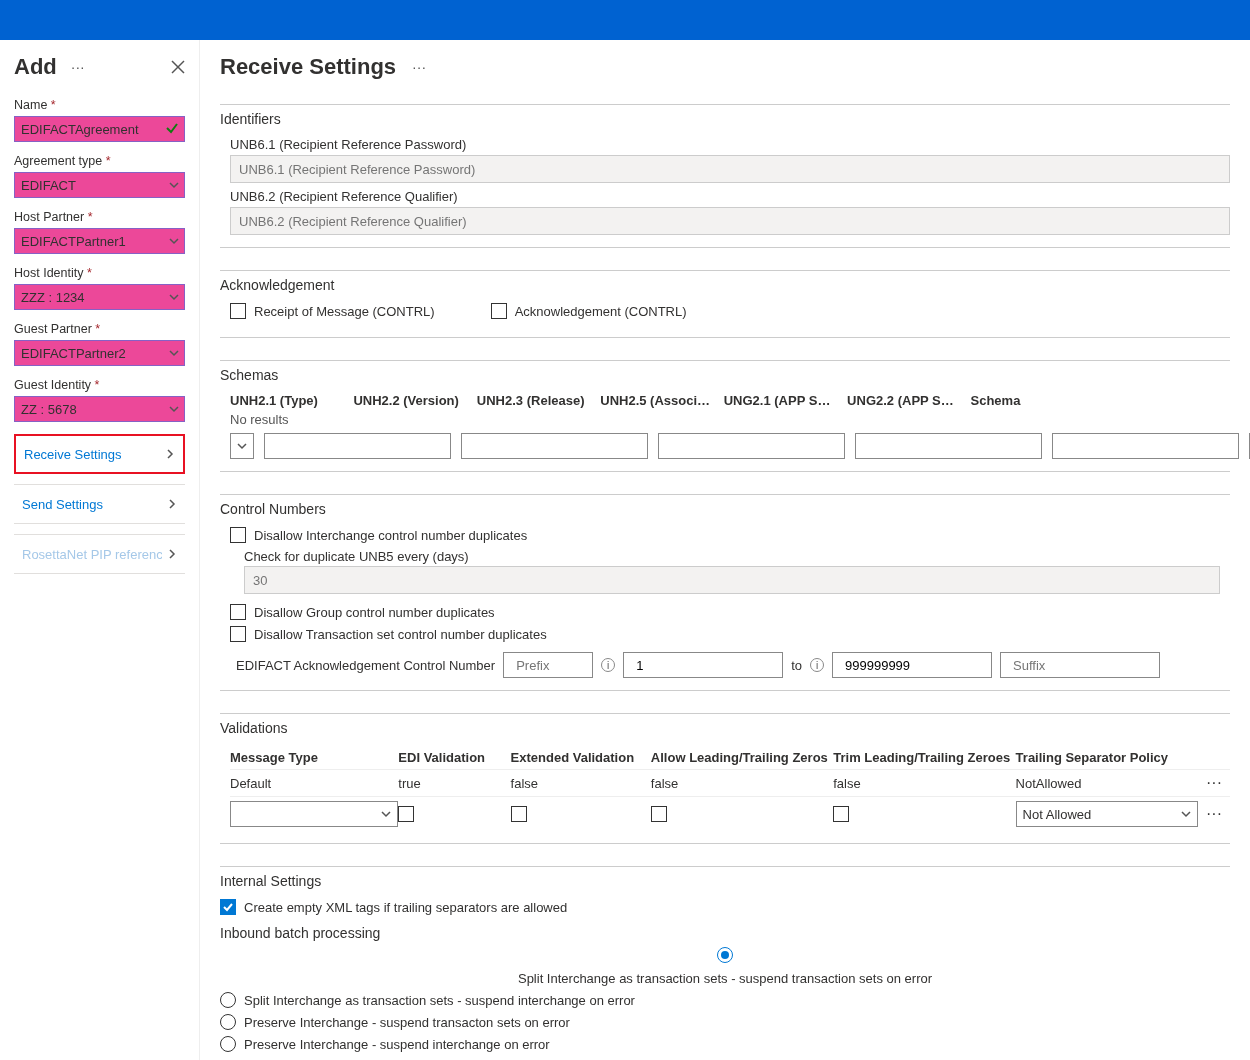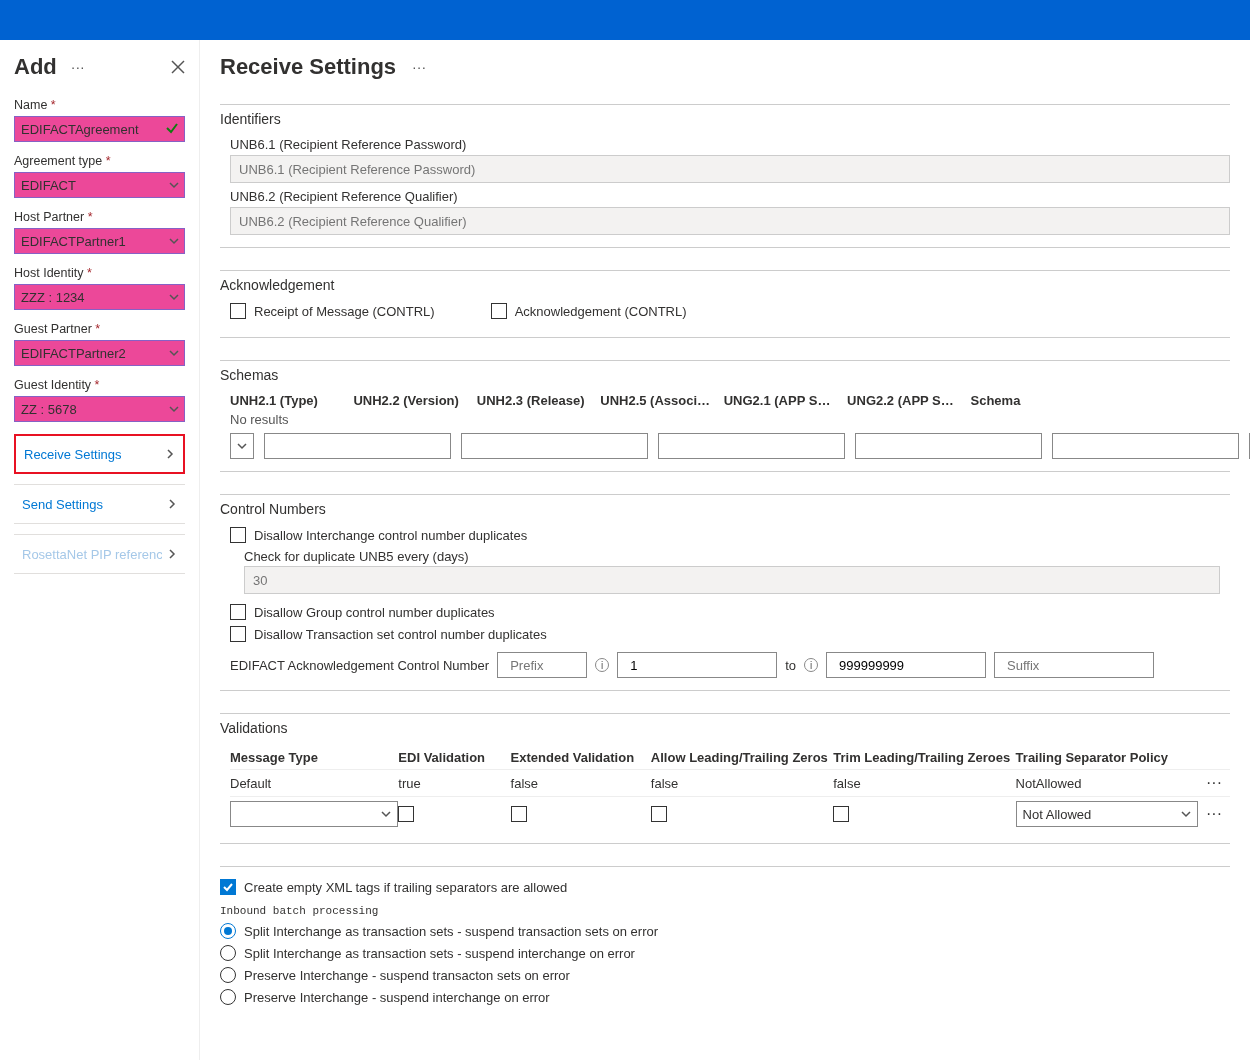--- a/index.html
+++ b/index.html
@@ -59,31 +59,31 @@
   .radio.sel::after { content:""; width:8px; height:8px; background:#0078d4; border-radius:50%; }
   .schema-header, .schema-row { display: flex; gap: 10px; margin-left: 10px; margin-top: 6px; align-items:center; }
   .schema-header div { flex: 1; font-size: 13px; font-weight: 600; color:#323130; white-space: nowrap; overflow: hidden; text-overflow: ellipsis; }
   .schema-header .wider { flex: 1.2; }
   .schema-row .cell-input { flex:1; height:26px; border:1px solid #888; padding:0 4px; }
   .schema-row .cell-select { flex:1; height:26px; border:1px solid #888; position:relative; }
   .schema-row .schema-select { flex:1.2; height:26px; border:1px solid #888; display:flex; align-items:center; padding:0 6px; color:#555; justify-content:space-between; }
   .noresults { margin: 4px 0 6px 10px; color: #555; }
   .indented-box { margin: 4px 10px 10px 24px; }
   .mini-label { font-size: 13px; margin-bottom: 2px; }
-  .control-num-row { display:flex; align-items:center; gap:8px; margin:10px 0 0 10px; flex-wrap: wrap; }
+  .control-num-row { display:flex; align-items:center; gap:8px; margin:10px 0 0 16px; flex-wrap: wrap; }
   .plain-input { height:26px; border:1px solid #888; padding:0 12px; font-size:13px; }
   .w80 { width:90px; } .w160 { width:160px; }
   .info-icon { width:14px; height:14px; border:1px solid #888; border-radius:50%; display:inline-flex; align-items:center; justify-content:center; font-size:10px; color:#555; }
   .val-table { margin-left: 10px; }
   .val-header, .val-row { display:grid; grid-template-columns: 1.2fr 0.8fr 1fr 1.3fr 1.3fr 1.3fr 32px; align-items:center; padding: 4px 0; }
   .val-header div { font-weight:600; font-size:13px; }
   .val-row { border-top:1px solid #eee; }
   .val-sel { height:26px; border:1px solid #888; display:flex; align-items:center; justify-content:space-between; padding:0 6px; }
   .ellipsis { font-size:16px; color:#333; cursor:pointer; text-align:center; }
-  .sub-heading { font-size: 11px; margin: 10px 0 6px 0; font-family: Liberation Mono, monospace; }
+  .sub-heading { font-size: 14px; margin: 10px 0 6px 0; }
   .chevron-down { width:10px; height:10px; stroke:#555; fill:none; stroke-width:1.5; }
   .nb { border-top:none; }
 </style>
 </head>
 <body>
 
 <div class="topbar"></div>
 
 <div class="page">
 
@@ -324,30 +324,31 @@
             <svg class="chevron-down" viewBox="0 0 10 10">
                 <polyline points="1,3 5,7 9,3"></polyline>
               </svg>
           </div>
           <span class="ellipsis">···</span>
         </div>
       </div>
     </div>
 
     <div class="section no-bottom nb" style="border-top:1px solid #ccc;">
+      <div class="section-title">Internal Settings</div>
       <div class="check-row" style="margin-left:0;">
         <span class="chk checked">
             <svg viewBox="0 0 10 10">
               <polyline points="1,5 4,8 9,2"></polyline>
             </svg>
           </span>
         <span>Create empty XML tags if trailing separators are allowed</span>
       </div>
       <div class="sub-heading">Inbound batch processing</div>
-      <div class="check-row" style="margin-left:0;">
+      <div class="check-row" style="margin-left:0;flex-direction:column;">
         <span class="radio sel"></span>
         <span>Split Interchange as transaction sets - suspend transaction sets on error</span>
       </div>
       <div class="check-row" style="margin-left:0;">
         <span class="radio"></span>
         <span>Split Interchange as transaction sets - suspend interchange on error</span>
       </div>
       <div class="check-row" style="margin-left:0;">
         <span class="radio"></span>
         <span>Preserve Interchange - suspend transacton sets on error</span>

